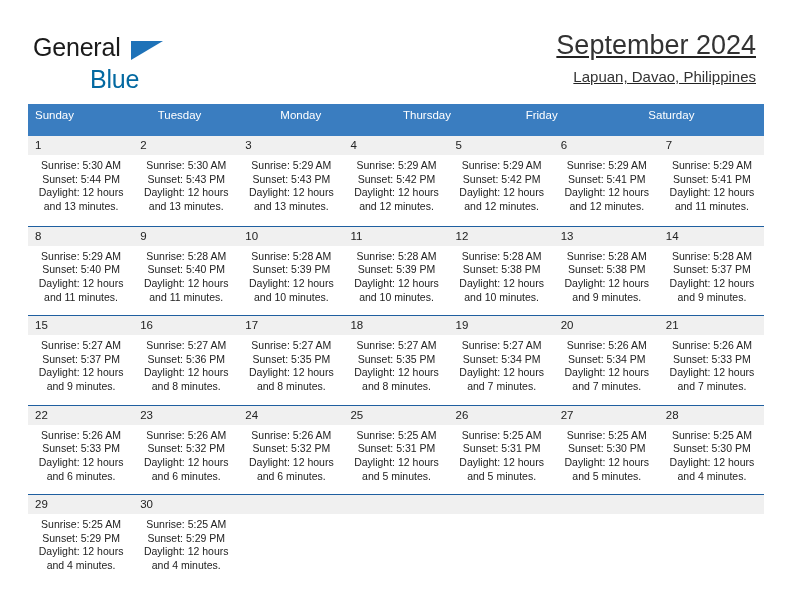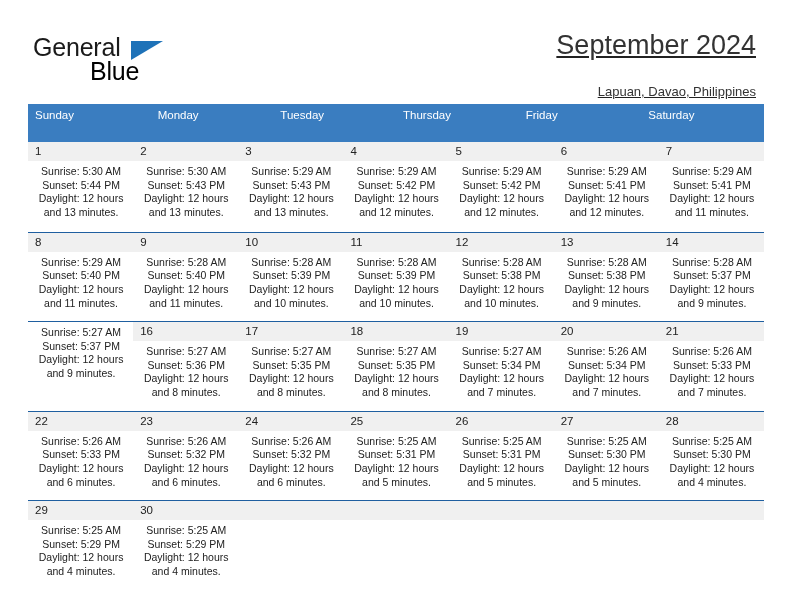--- a/index.html
+++ b/index.html
@@ -42,24 +42,24 @@
     top: 0;
     font-size: 25px;
     letter-spacing: -0.2px;
     color: #1a1a1a;
     font-family: "Liberation Sans", sans-serif;
     text-align: right;
   }
   .brand-blue {
     position: absolute;
     left: 57px;
-    top: 24px;
+    top: 32px;
     font-size: 25px;
     letter-spacing: -0.2px;
-    color: #000000;
+    color: #0369a1;
     font-family: "Liberation Sans", sans-serif;
   }
   .brand-triangle {
     position: absolute;
     left: 98px;
     top: 8px;
     width: 0;
     height: 0;
     border-left: 32px solid #1e72b8;
     border-bottom: 19px solid transparent;
@@ -73,38 +73,38 @@
     text-decoration: underline;
   }
   .cal-title {
     font-size: 27px;
     color: #333333;
     line-height: 34px;
     white-space: nowrap;
     font-weight: normal;
   }
   .cal-sub {
-    font-size: 13px;
+    font-size: 15px;
     color: #333333;
     line-height: 22px;
-    margin-top: 19px;
+    margin-top: 4px;
     white-space: nowrap;
   }
 
   
   .calendar {
     position: absolute;
     left: 28px;
     top: 104px;
     width: 736px;
   }
   .weekday-row {
     display: flex;
     background: #3a7dc0;
-    height: 38px;
+    height: 32px;
   }
   .weekday {
     flex: 1 1 0;
     color: #ffffff;
     font-size: 11.5px;
     line-height: 22px;
     padding-left: 7px;
     box-sizing: border-box;
     white-space: nowrap;
   }
@@ -163,22 +163,22 @@
     <div class="title-block">
       <div class="cal-title">September 2024</div>
       <div class="cal-sub">Lapuan, Davao, Philippines</div>
     </div>
 
   </div>
 
   <div class="calendar">
     <div class="weekday-row">
         <div class="weekday">Sunday</div>
+        <div class="weekday">Tuesday</div>
         <div class="weekday">Monday</div>
-        <div class="weekday">Tuesday</div>
         <div class="weekday">Thursday</div>
         <div class="weekday">Friday</div>
         <div class="weekday">Saturday</div>
       </div>
     <div id="weeks-container">
         <div class="week-row first">
           <div class="day-cell">
             <div class="day-num">1</div>
             <div class="day-body">
               <div>Sunrise: 5:30 AM</div>
@@ -302,20 +302,21 @@
             <div class="day-body">
               <div>Sunrise: 5:28 AM</div>
               <div>Sunset: 5:37 PM</div>
               <div>Daylight: 12 hours</div>
               <div>and 9 minutes.</div>
             </div>
           </div>
         </div>
         <div class="week-row">
           <div class="day-cell">
+            <div class="day-num">15</div>
             <div class="day-body">
               <div>Sunrise: 5:27 AM</div>
               <div>Sunset: 5:37 PM</div>
               <div>Daylight: 12 hours</div>
               <div>and 9 minutes.</div>
             </div>
           </div>
           <div class="day-cell">
             <div class="day-num">16</div>
             <div class="day-body">

